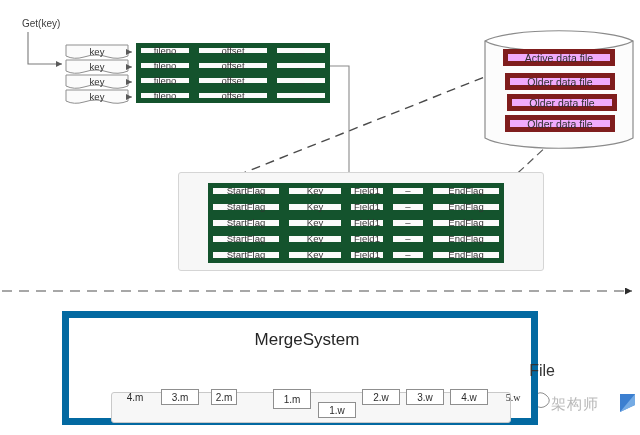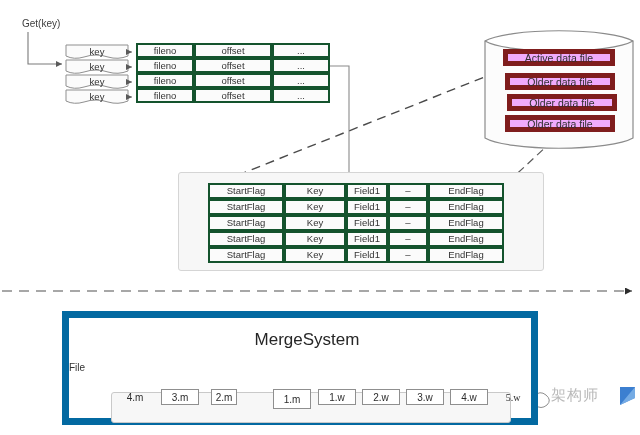--- a/index.html
+++ b/index.html
@@ -20,21 +20,21 @@
     position: absolute;
     left: 0; top: 0;
     width: 640px;
     height: 435px;
   }
 
   
   .cell {
     position: absolute;
     box-sizing: border-box;
-    border: 2px solid #14532d;
+    border: 5px solid #14532d;
     background: #fbfbfb;
     font-size: 9.5px;
     line-height: 1;
     display: flex;
     align-items: center;
     justify-content: center;
     color: #333333;
     white-space: nowrap;
   }
 
@@ -83,24 +83,24 @@
   #merge-title {
     position: absolute;
     left: 0; top: 12px;
     width: 476px;
     text-align: center;
     font-size: 17px;
     color: #262626;
   }
   #file-label {
     position: absolute;
-    left: 0; top: 44px;
+    left: 10px; top: 44px;
     width: 476px;
-    text-align: left;
-    font-size: 10px;
+    text-align: right;
+    font-size: 16px;
     color: #333333;
   }
   #file-strip {
     position: absolute;
     left: 42px; top: 74px;
     width: 400px; height: 31px;
     box-sizing: border-box;
     border: 1px solid #c9c9c9;
     background: #f7f7f7;
     border-radius: 3px;
@@ -128,21 +128,21 @@
     background: #f7f7f7;
     border-radius: 3px;
   }
 
   
   #watermark {
     position: absolute;
     left: 551px; top: 386px;
     width: 89px; height: 36px;
     display: flex;
-    align-items: flex-start;
+    align-items: center;
     gap: 20px;
   }
   #wm-text {
     font-size: 15px;
     color: #b9b9b9;
     letter-spacing: 1px;
     font-family: "DejaVu Sans", sans-serif;
   }
   #wm-logo { width: 17px; height: 22px; }
 </style>
@@ -291,21 +291,21 @@
   <div id="merge-title">MergeSystem</div>
   <div id="file-label">File</div>
   <div id="file-strip"></div>
 </div>
 
 <div class="fbox wave" style="left:116px; top:389px; width:38px; height:16px;">4.m</div>
 <div class="fbox" style="left:161px; top:389px; width:38px; height:16px;">3.m</div>
 <div class="fbox" style="left:211px; top:389px; width:26px; height:16px;">2.m</div>
 <div class="fbox" style="left:261px; top:389px; width:38px; height:20px;margin-left:12px;">1.m</div>
 
-<div class="fbox" style="left:318px; top:389px; width:38px; height:16px;">1.w</div>
+<div class="fbox" style="left:318px; top:402px; width:38px; height:16px;">1.w</div>
 <div class="fbox" style="left:362px; top:389px; width:38px; height:16px;">2.w</div>
 <div class="fbox" style="left:406px; top:389px; width:38px; height:16px;">3.w</div>
 <div class="fbox" style="left:450px; top:389px; width:38px; height:16px;">4.w</div>
 <div class="fbox wave" style="left:494px; top:389px; width:38px; height:16px;font-family:Liberation Serif, serif;">5.w</div>
 
 <div id="watermark">
   <span id="wm-text">架构师</span>
   <svg id="wm-logo" viewBox="0 0 17 22" xmlns="http://www.w3.org/2000/svg">
     <path d="M1,1 L16,1 L16,12 L1,19 Z" fill="#3c7fd0"></path>
     <path d="M1,19 L16,12 L16,1 Z" fill="#7fb3e8" opacity="0.85"></path>

